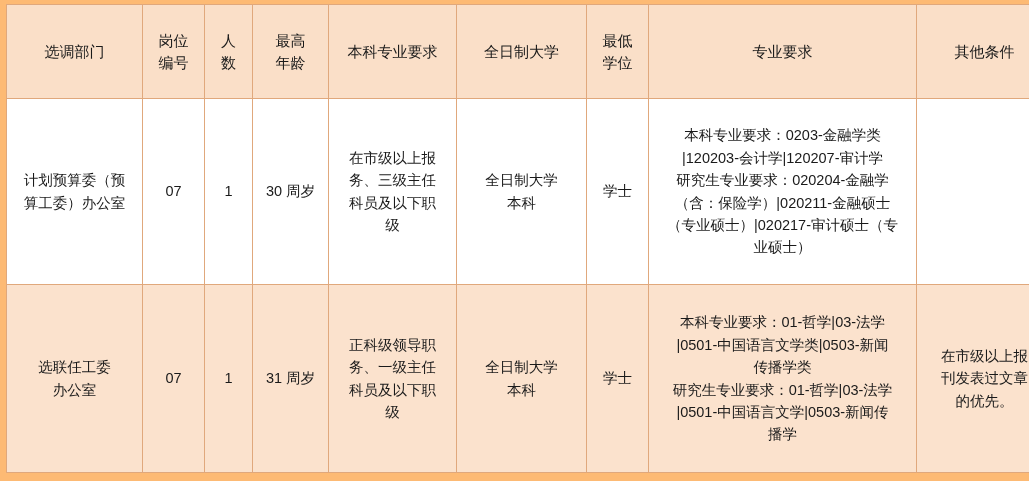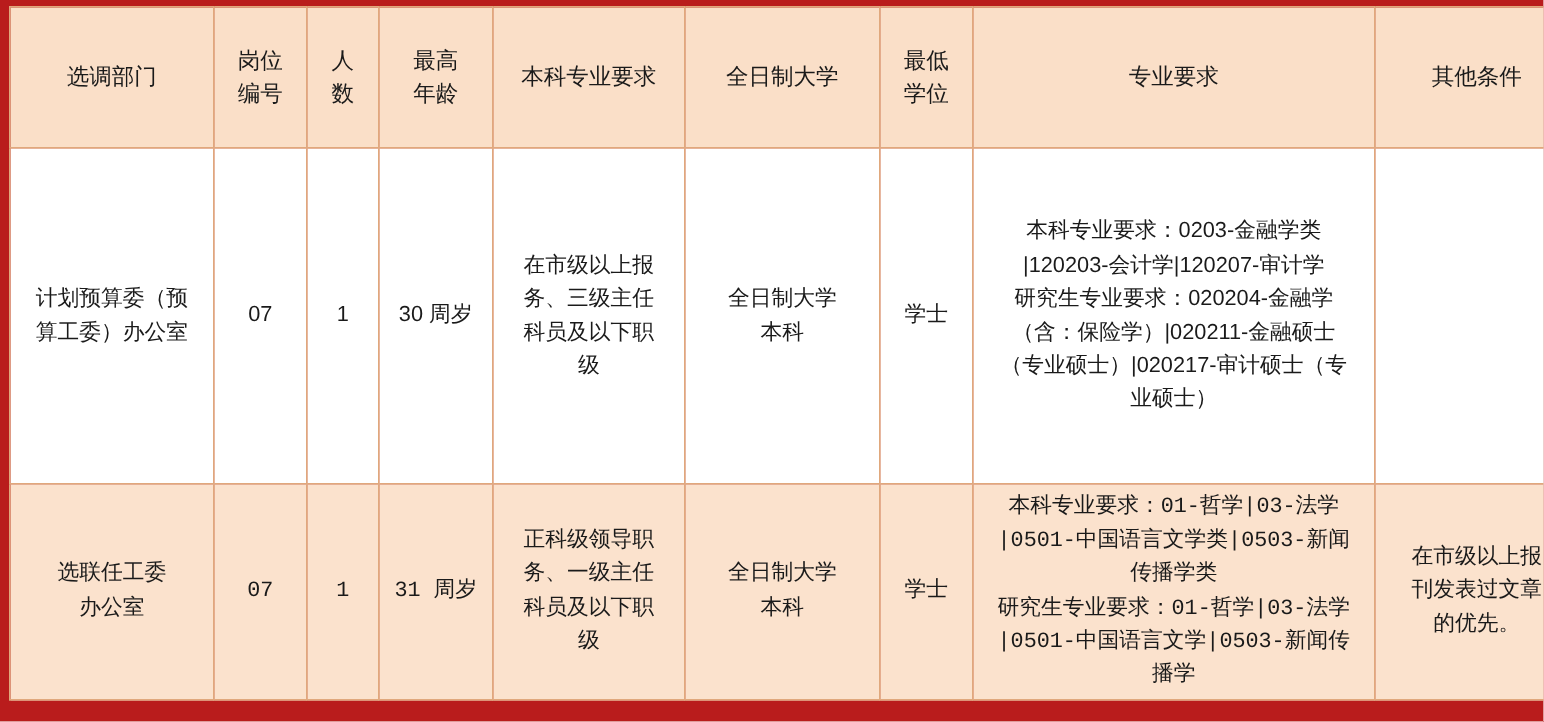--- a/index.html
+++ b/index.html
@@ -9,21 +9,21 @@
   }
   body {
     width: 1029px;
     height: 481px;
     font-family: "Liberation Sans", "DejaVu Sans", sans-serif;
   }
   .sheet {
     width: 1029px;
     height: 481px;
     position: relative;
-    background: #b91c1c;
+    background: #fdba74;
     box-sizing: border-box;
     padding: 4px 6px 4px 6px;
   }
   table.recruit-table {
     border-collapse: collapse;
     table-layout: fixed;
     width: 1017px;
     margin: 0;
     border: 1px solid #e0a87c;
   }
@@ -57,22 +57,22 @@
   .c-dept   { width: 136px; }
   .c-code   { width: 62px; }
   .c-num    { width: 48px; }
   .c-age    { width: 76px; }
   .c-rank   { width: 128px; }
   .c-edu    { width: 130px; }
   .c-degree { width: 62px; }
   .c-major  { width: 268px; }
   .c-other  { width: 136px; }
 
-  tbody tr.row-odd td { height: 224px; }
-  tbody tr.row-even td { height: 144px; font-family: Liberation Mono, monospace; }
+  tbody tr.row-odd td { height: 186px; }
+  tbody tr.row-even td { height: 188px; }
 
   .major-block {
     text-align: left;
     white-space: pre-line;
   }
   .other-block {
     text-align: left;
     white-space: pre-line;
   }
   .dept-block, .rank-block, .edu-block {

